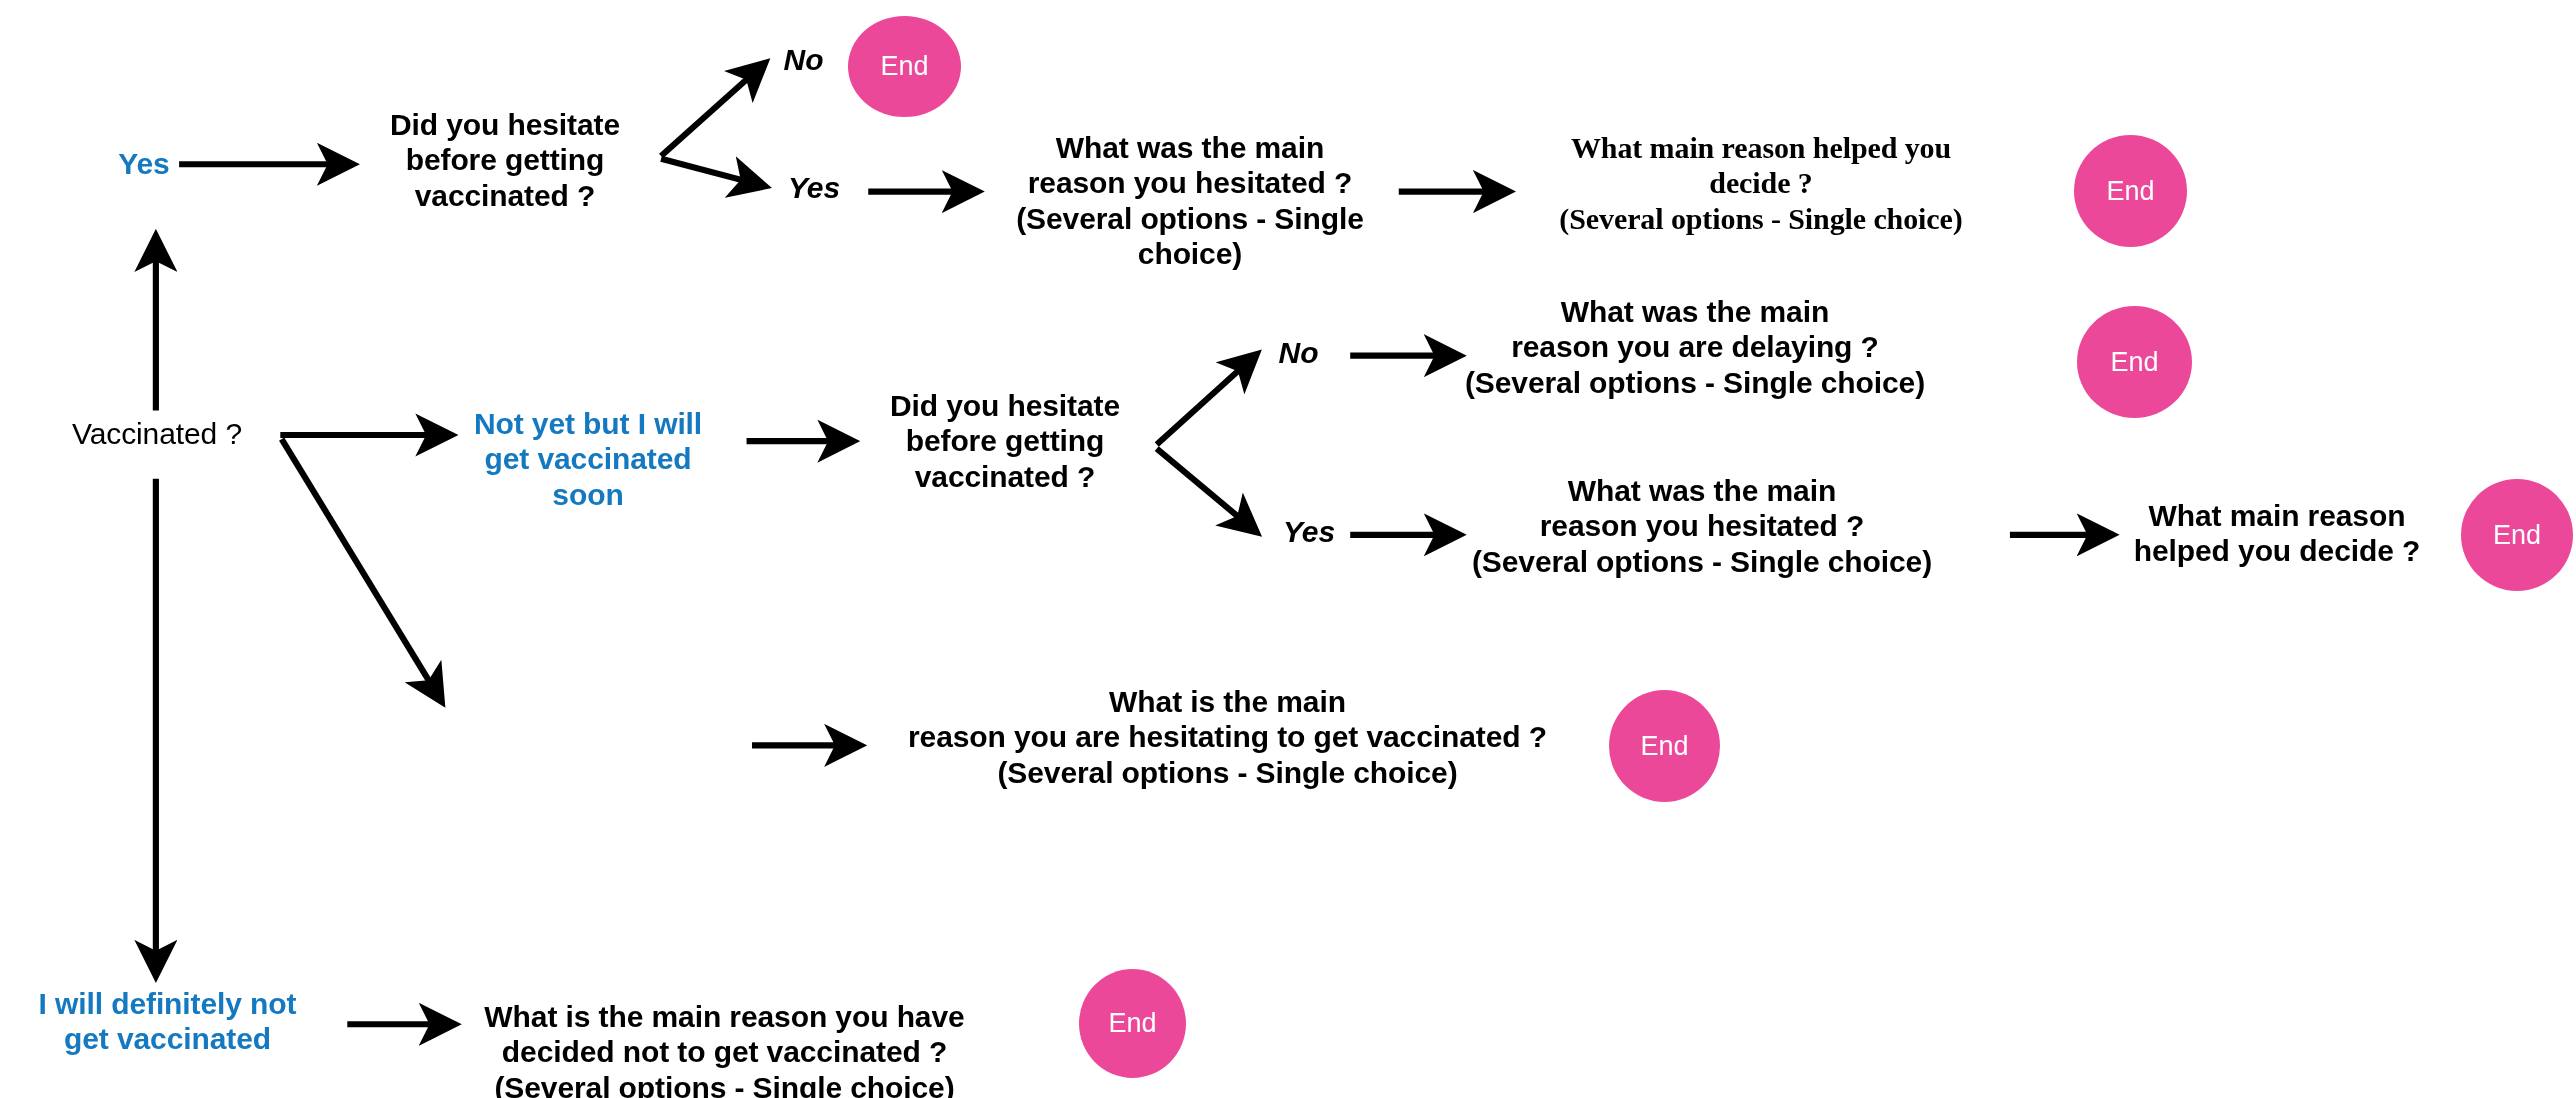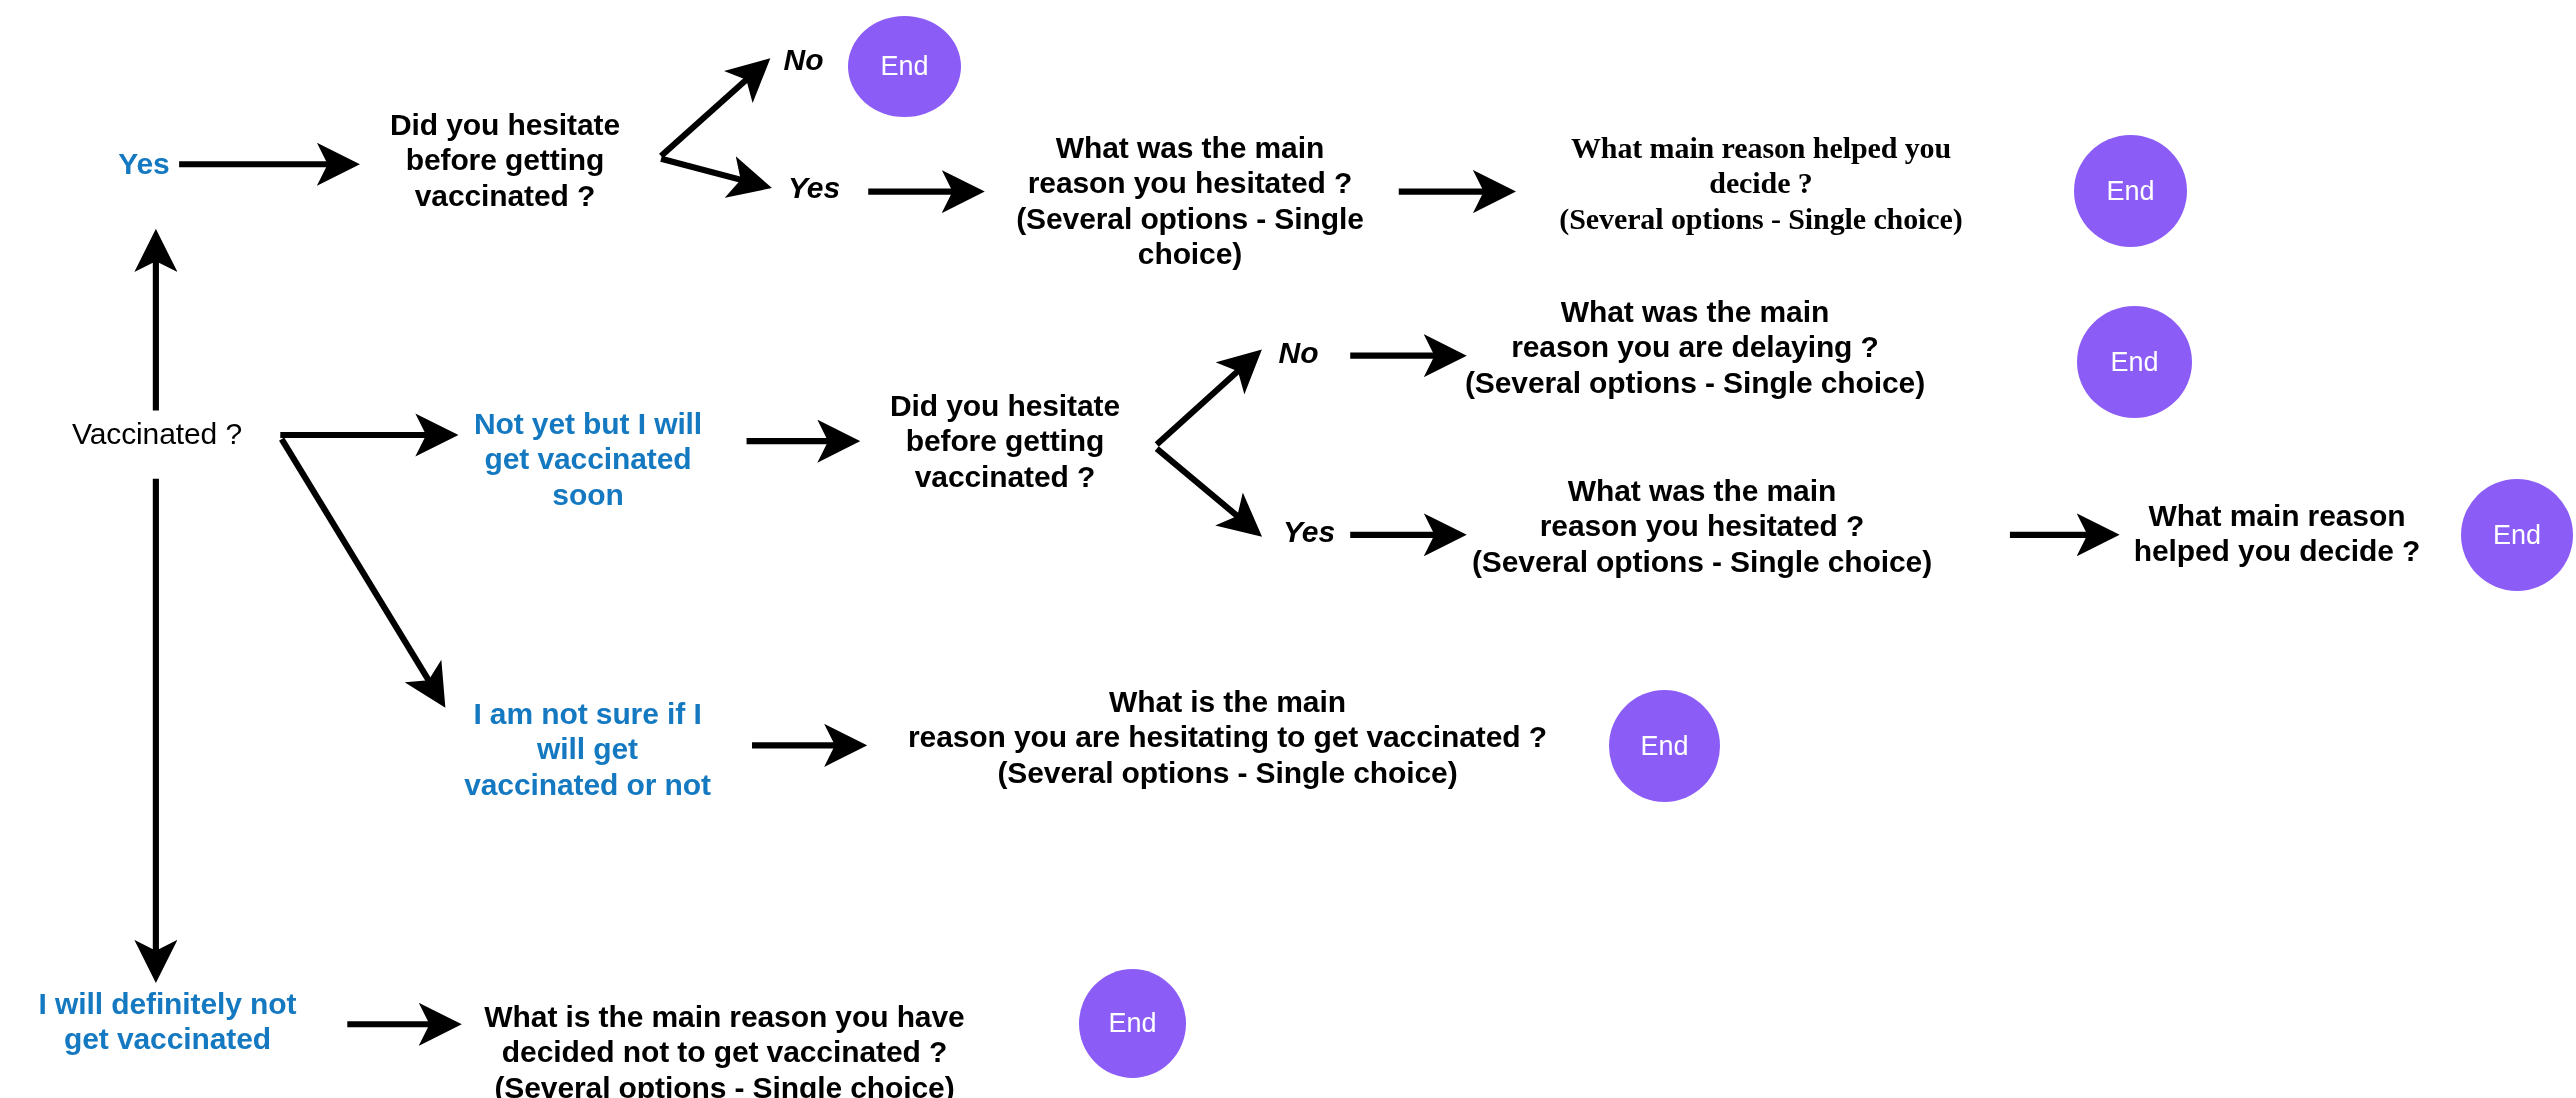--- a/index.html
+++ b/index.html
@@ -46,21 +46,21 @@
     font-size: 30px;
     font-style: italic;
   }
   .root-node {
     color: #000000;
     font-size: 30px;
     font-weight: normal;
   }
   .end-node {
     position: absolute;
-    background: #8b5cf6;
+    background: #ec4899;
     border-radius: 50%;
     color: #ffffff;
     display: flex;
     align-items: center;
     justify-content: center;
     font-size: 27px;
     font-weight: normal;
     line-height: 1;
   }
 </style>
@@ -153,23 +153,20 @@
 
   <div class="node q-node" style="left:1456px; top:473px; width:492px;">What was the main
 reason you hesitated ?
 (Several options - Single choice)</div>
 
   <div class="node q-node" style="left:2106px; top:498px; width:342px;">What main reason
 helped you decide ?</div>
 
   <div class="end-node" style="left:2461px; top:479px; width:112px; height:112px;">End</div>
 
-  <div class="node ans-node" style="left:444px; top:696px; width:287px;">I am not sure if I
-will get
-vaccinated or not</div>
 
   <div class="node q-node" style="left:855px; top:684px; width:745px;text-align:center;">What is the main
 reason you are hesitating to get vaccinated ?
 (Several options - Single choice)</div>
 
   <div class="end-node" style="left:1609px; top:690px; width:111px; height:112px;">End</div>
 
   <div class="node ans-node" style="left:0px; top:986px; width:335px;">I will definitely not
 get vaccinated</div>
 

